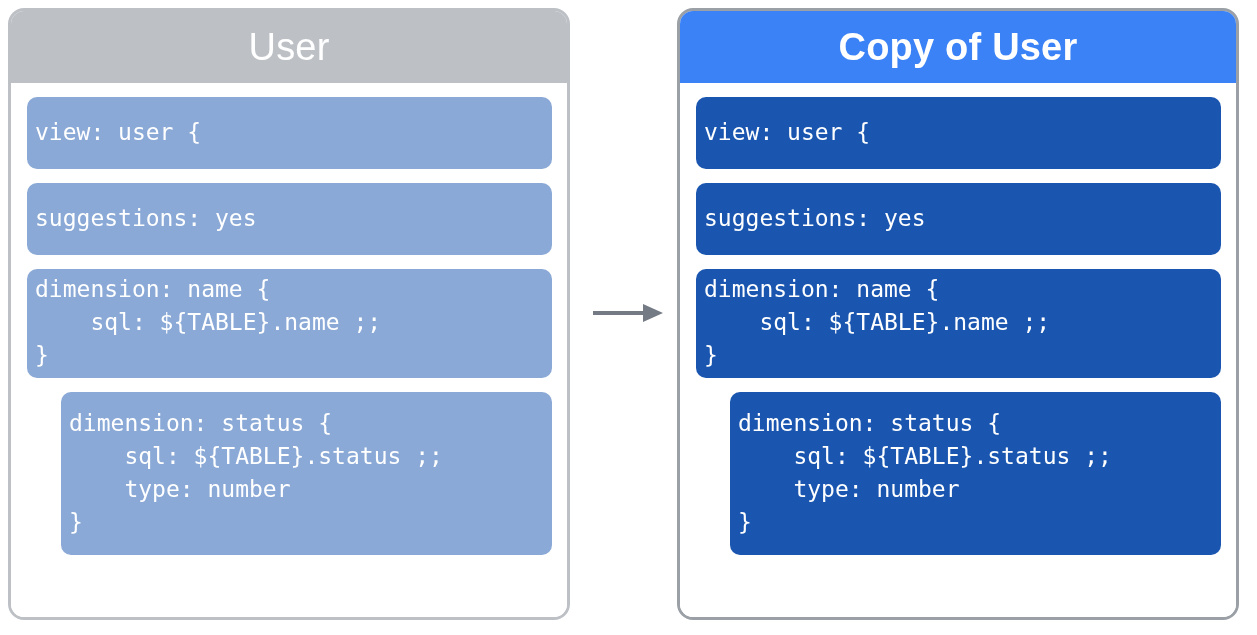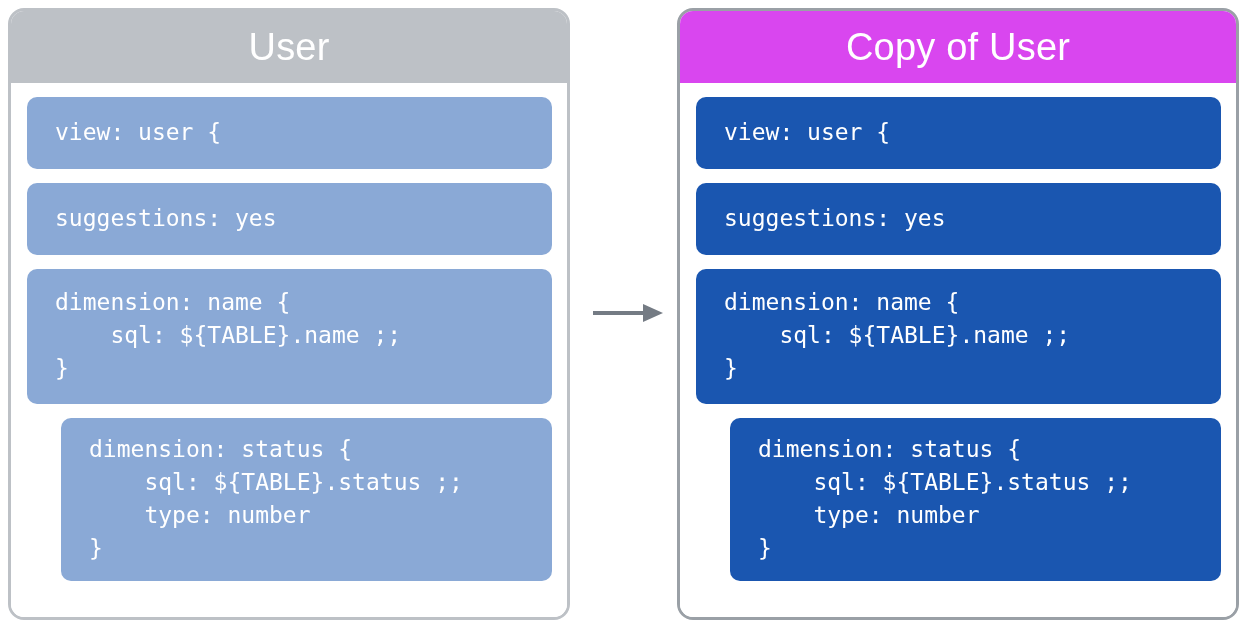--- a/index.html
+++ b/index.html
@@ -54,50 +54,50 @@
     align-items: center;
     justify-content: center;
     color: #ffffff;
     font-size: 38px;
     font-weight: 400;
     letter-spacing: 0.2px;
     line-height: 1;
     user-select: none;
   }
   .panel-source .panel-header { background: #bdc1c6; }
-  .panel-copy   .panel-header { background: #d946ef; }
+  .panel-copy   .panel-header { background: #3b82f6; font-weight: bold; }
 
   .panel-body {
     flex: 1 1 auto;
     padding: 14px 15px 14px 16px;
     display: flex;
     flex-direction: column;
     gap: 14px;
     background: #ffffff;
   }
 
   
   .code-block {
     box-sizing: border-box;
     border-radius: 10px;
-    padding: 14px 16px 16px 28px;
+    padding: 14px 16px 16px 8px;
     color: #ffffff;
     font-family: "DejaVu Sans Mono", "Liberation Mono", monospace;
     font-size: 23px;
     line-height: 33px;
     white-space: pre;
     overflow: hidden;
     display: flex;
     align-items: center;
   }
   .panel-source .code-block { background: #8aa9d6; }
   .panel-copy   .code-block { background: #1a56b0; }
 
   .code-block.h1 { height: 72px; }
-  .code-block.h3 { height: 135px; }
+  .code-block.h3 { height: 109px; }
   .code-block.h4 { height: 163px; margin-left: 34px; }
 
   
   .arrow {
     position: absolute;
     left: 593px;
     top: 303px;
     width: 72px;
     height: 20px;
   }

